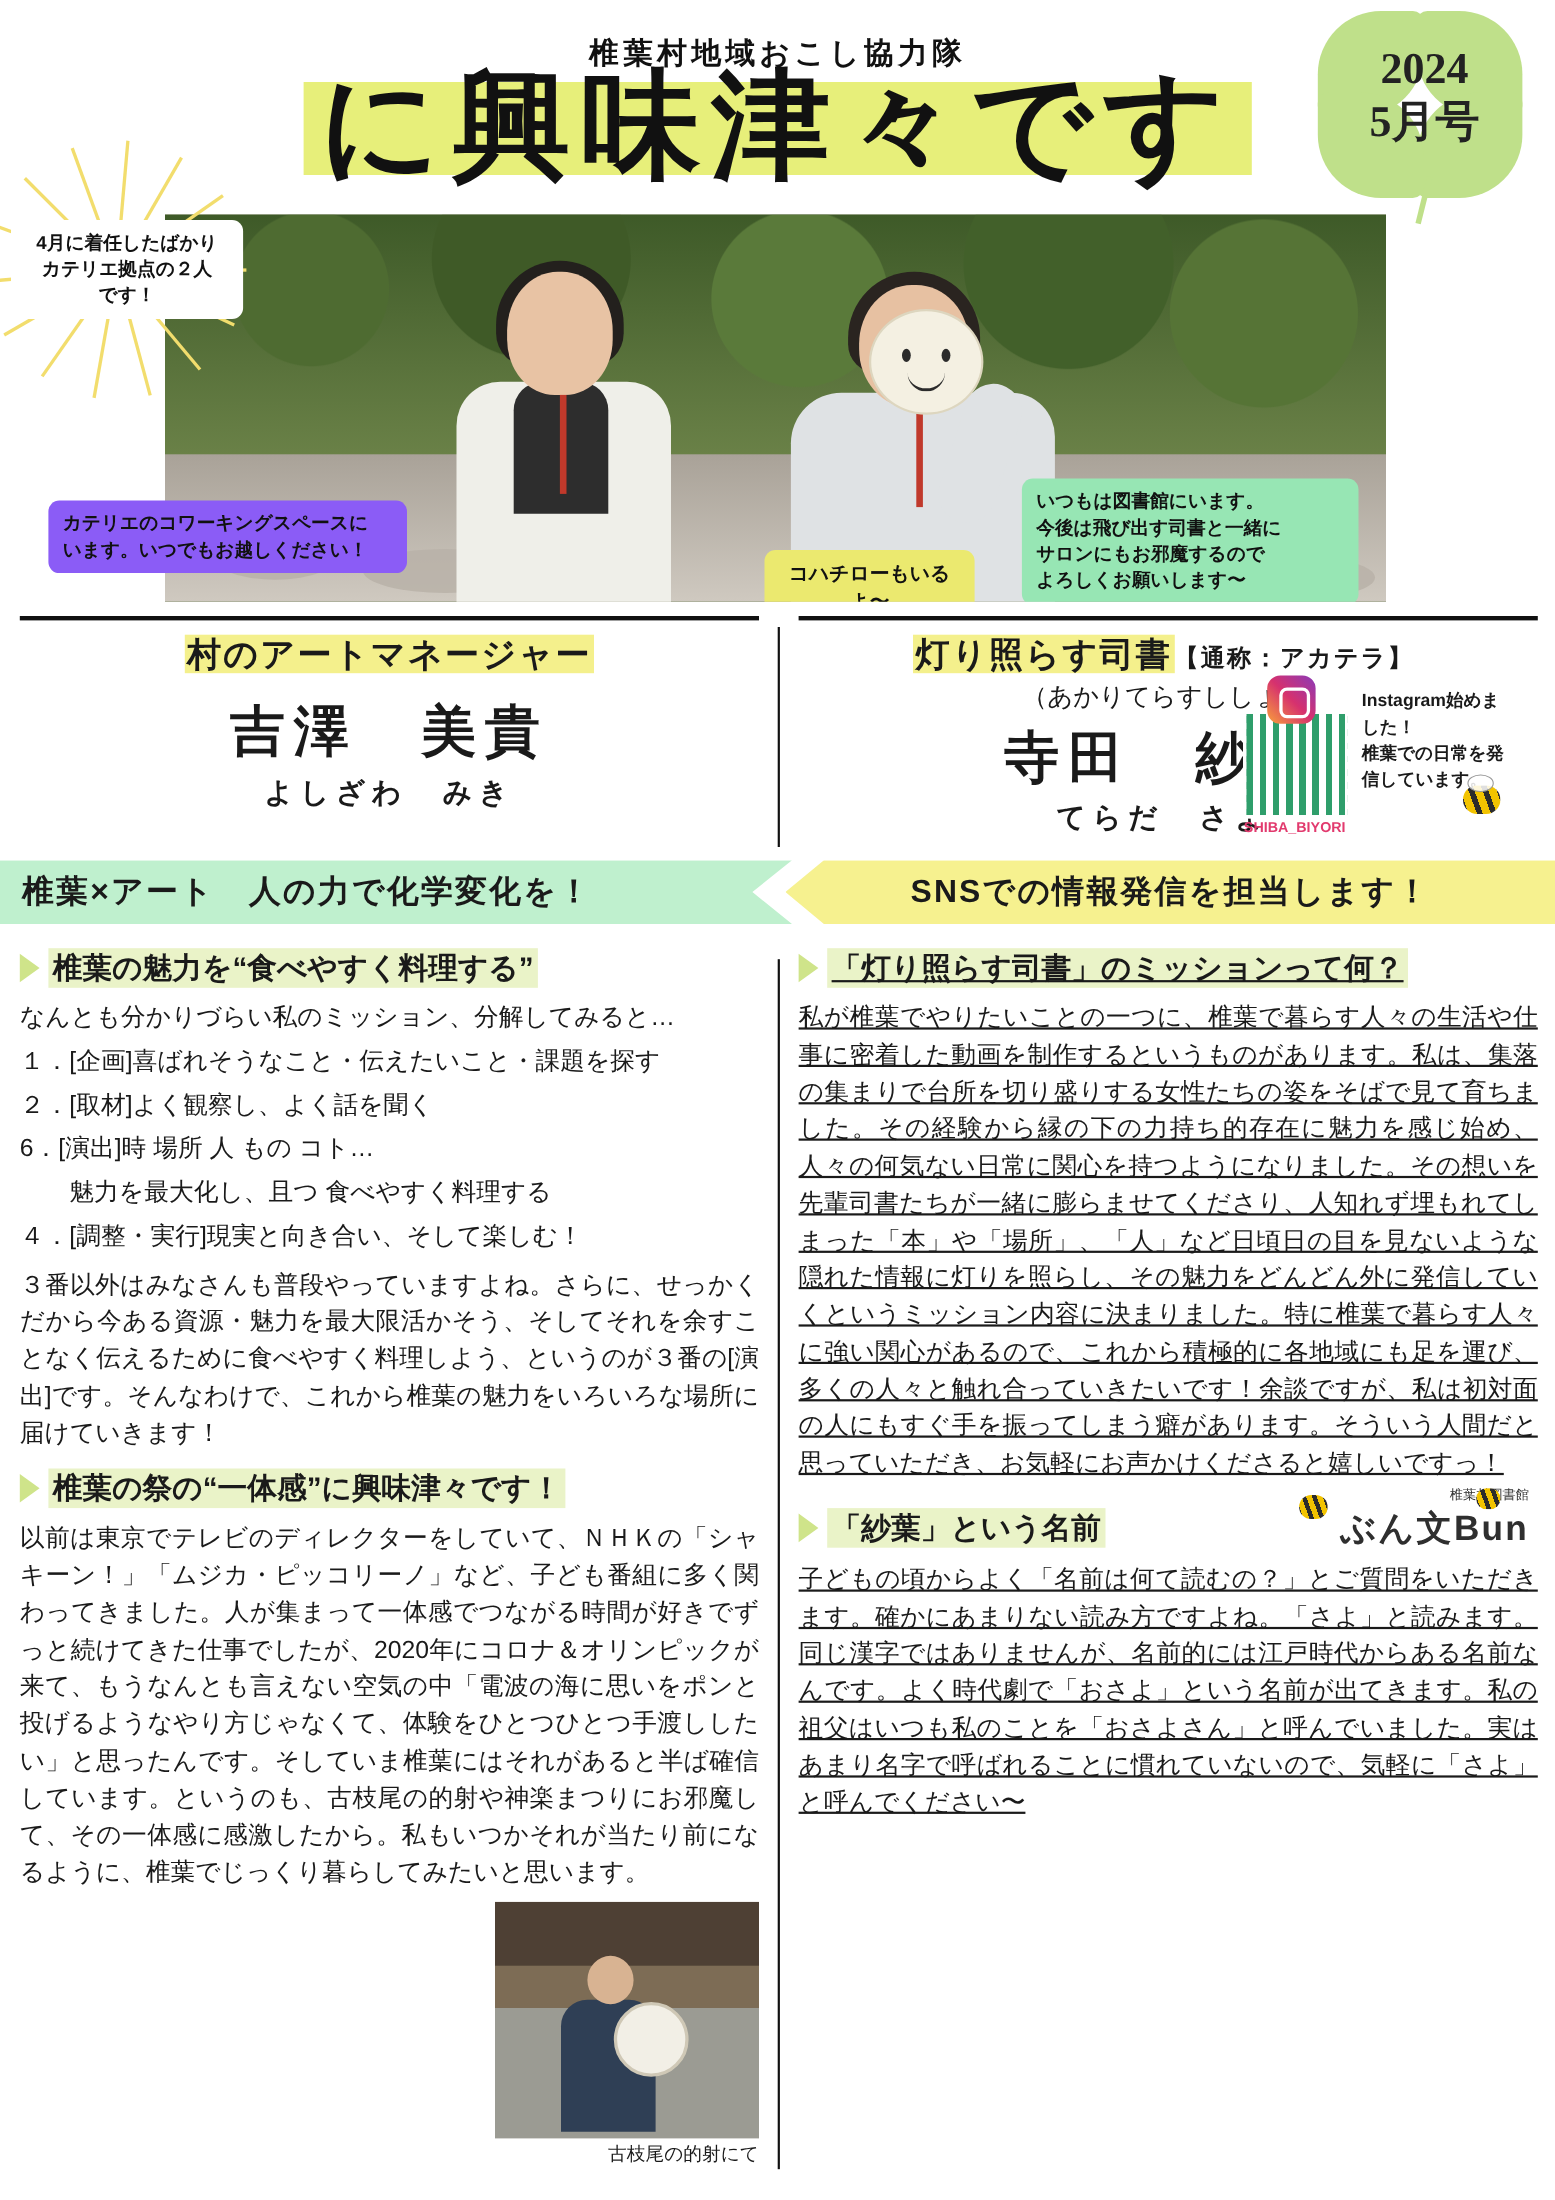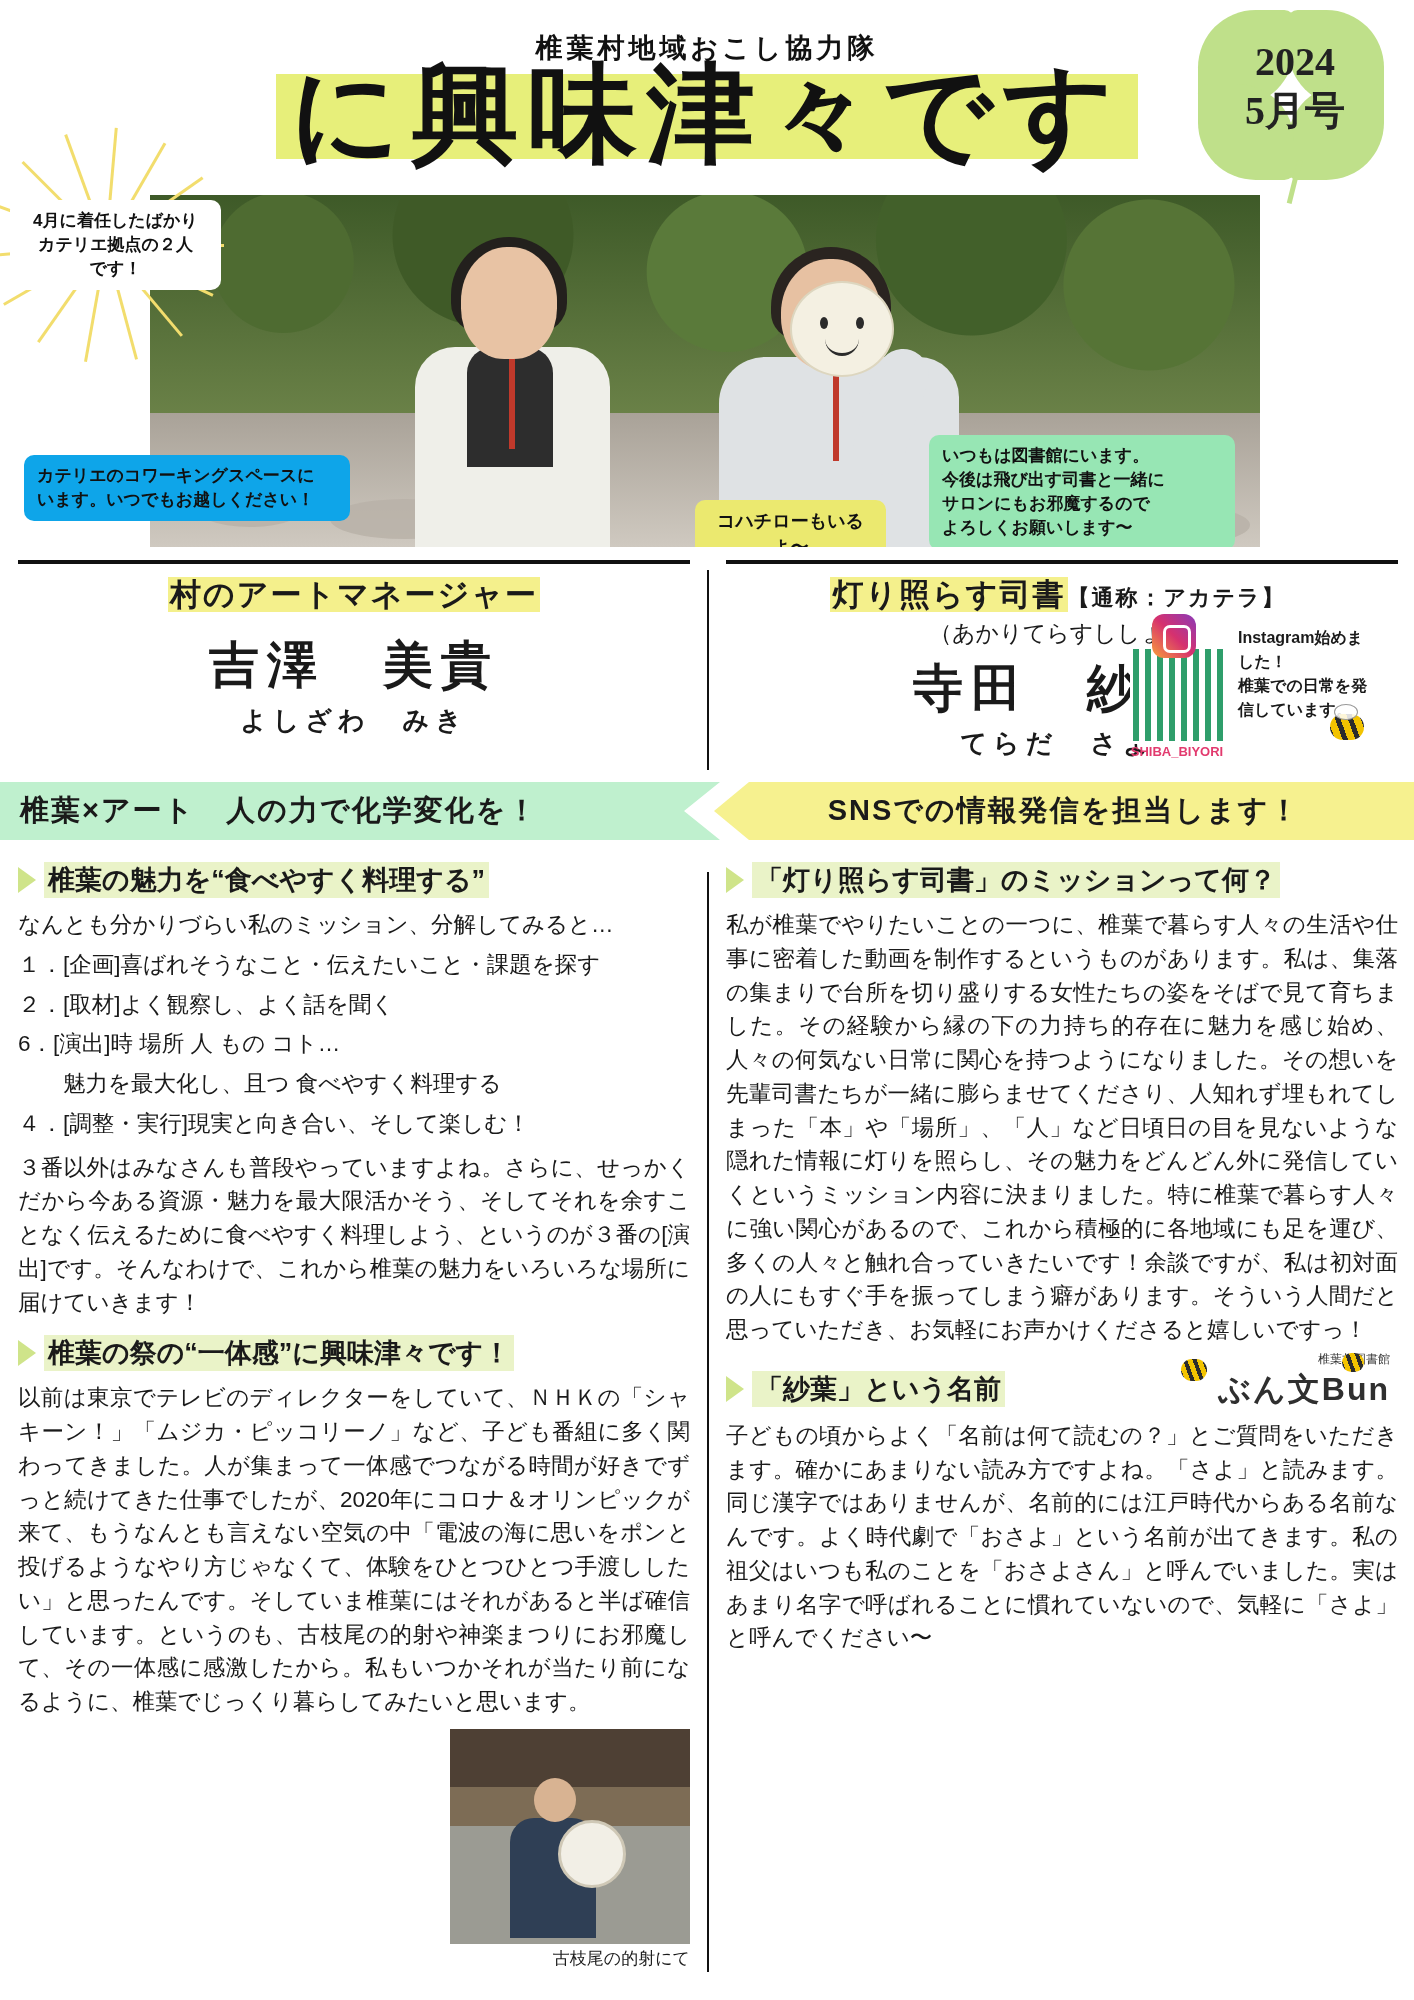--- a/index.html
+++ b/index.html
@@ -78,21 +78,21 @@
   .mascot .mouth{position:absolute;left:33px;top:54px;width:34px;height:16px;border-bottom:3px solid #2b2b2b;border-radius:0 0 20px 20px;}
   .lanyard{position:absolute;width:6px;height:90px;background:#c0392b;}
 
   
   .bubble{position:absolute;font-size:17px;line-height:1.42;padding:9px 13px;
     border-radius:10px;font-weight:700;color:#111;}
   .b-sun{left:10px;top:200px;width:185px;text-align:center;background:#ffffff;
          border:none;font-size:17px;}
   .sunburst{position:absolute;left:-12px;top:158px;width:240px;height:175px;}
   .sunburst .ray{position:absolute;left:118px;top:86px;width:118px;height:3px;background:#f2dd6d;transform-origin:0 50%;}
-  .b-left{left:24px;top:455px;background:#0ea5e9;width:300px;}
+  .b-left{left:44px;top:455px;background:#8b5cf6;width:300px;}
   .b-mid{left:545px;top:285px;background:#ebe96f;width:165px;font-size:18px;text-align:center;margin-top:20px;}
   .b-right{right:25px;top:240px;background:#97e6b4;width:280px;}
 
   
   .namerow{position:absolute;top:560px;left:0;width:1414px;height:220px;}
   .divider-v{position:absolute;left:707px;top:10px;width:2px;height:200px;background:#111;}
   .rule{height:4px;background:#111;}
   .col-l{position:absolute;left:18px;top:0;width:672px;}
   .col-r{position:absolute;left:722px;top:0;width:672px;}
   .role{font-size:31px;font-weight:700;text-align:center;margin-top:14px;letter-spacing:2px;}
@@ -123,21 +123,21 @@
   .banner{position:absolute;top:0;height:58px;display:flex;align-items:center;}
   .banner span{font-size:29px;font-weight:700;letter-spacing:2px;}
   .bn-l{left:0;width:700px;background:#bff0ce;padding-left:20px;
         clip-path:polygon(0 0,100% 0,95% 50%,100% 100%,0 100%);}
   .bn-r{left:714px;width:700px;background:#f6f18f;justify-content:center;
         clip-path:polygon(5% 0,100% 0,100% 100%,5% 100%,0 50%);}
 
   
   .body-wrap{position:absolute;top:862px;left:0;width:1414px;}
   .colbox{position:absolute;top:0;width:672px;}
-  .cb-l{left:18px;} .cb-r{left:726px;}
+  .cb-l{left:18px;} .cb-r{left:726px;text-decoration:underline;}
   .divider-v2{position:absolute;left:707px;top:10px;width:2px;height:1100px;background:#111;}
   h3.head{font-size:27px;font-weight:700;margin:0 0 10px 0;display:flex;align-items:center;gap:8px;}
   h3.head .tri{width:0;height:0;border-top:13px solid transparent;border-bottom:13px solid transparent;border-left:18px solid #cfe48a;flex:0 0 auto;}
   h3.head .tx{background:#eaf3c8;padding:0 4px;}
   p.para{font-size:22.5px;line-height:1.5;margin:0 0 16px 0;text-align:justify;}
   .list{font-size:22.5px;line-height:1.5;margin:0 0 6px 0;}
   .sub-photo{position:absolute;right:0;bottom:-6px;width:240px;}
   .sub-photo .ph{width:240px;height:215px;background:linear-gradient(to bottom,#7d6c55 0 45%,#9b9b93 45% 100%);position:relative;overflow:hidden;}
   .sub-photo .ph .eave{position:absolute;left:0;top:0;width:100%;height:58px;background:#4e4034;}
   .sub-photo .ph .man{position:absolute;left:60px;bottom:6px;width:86px;height:120px;background:#2f3f55;border-radius:24px 24px 0 0;}

